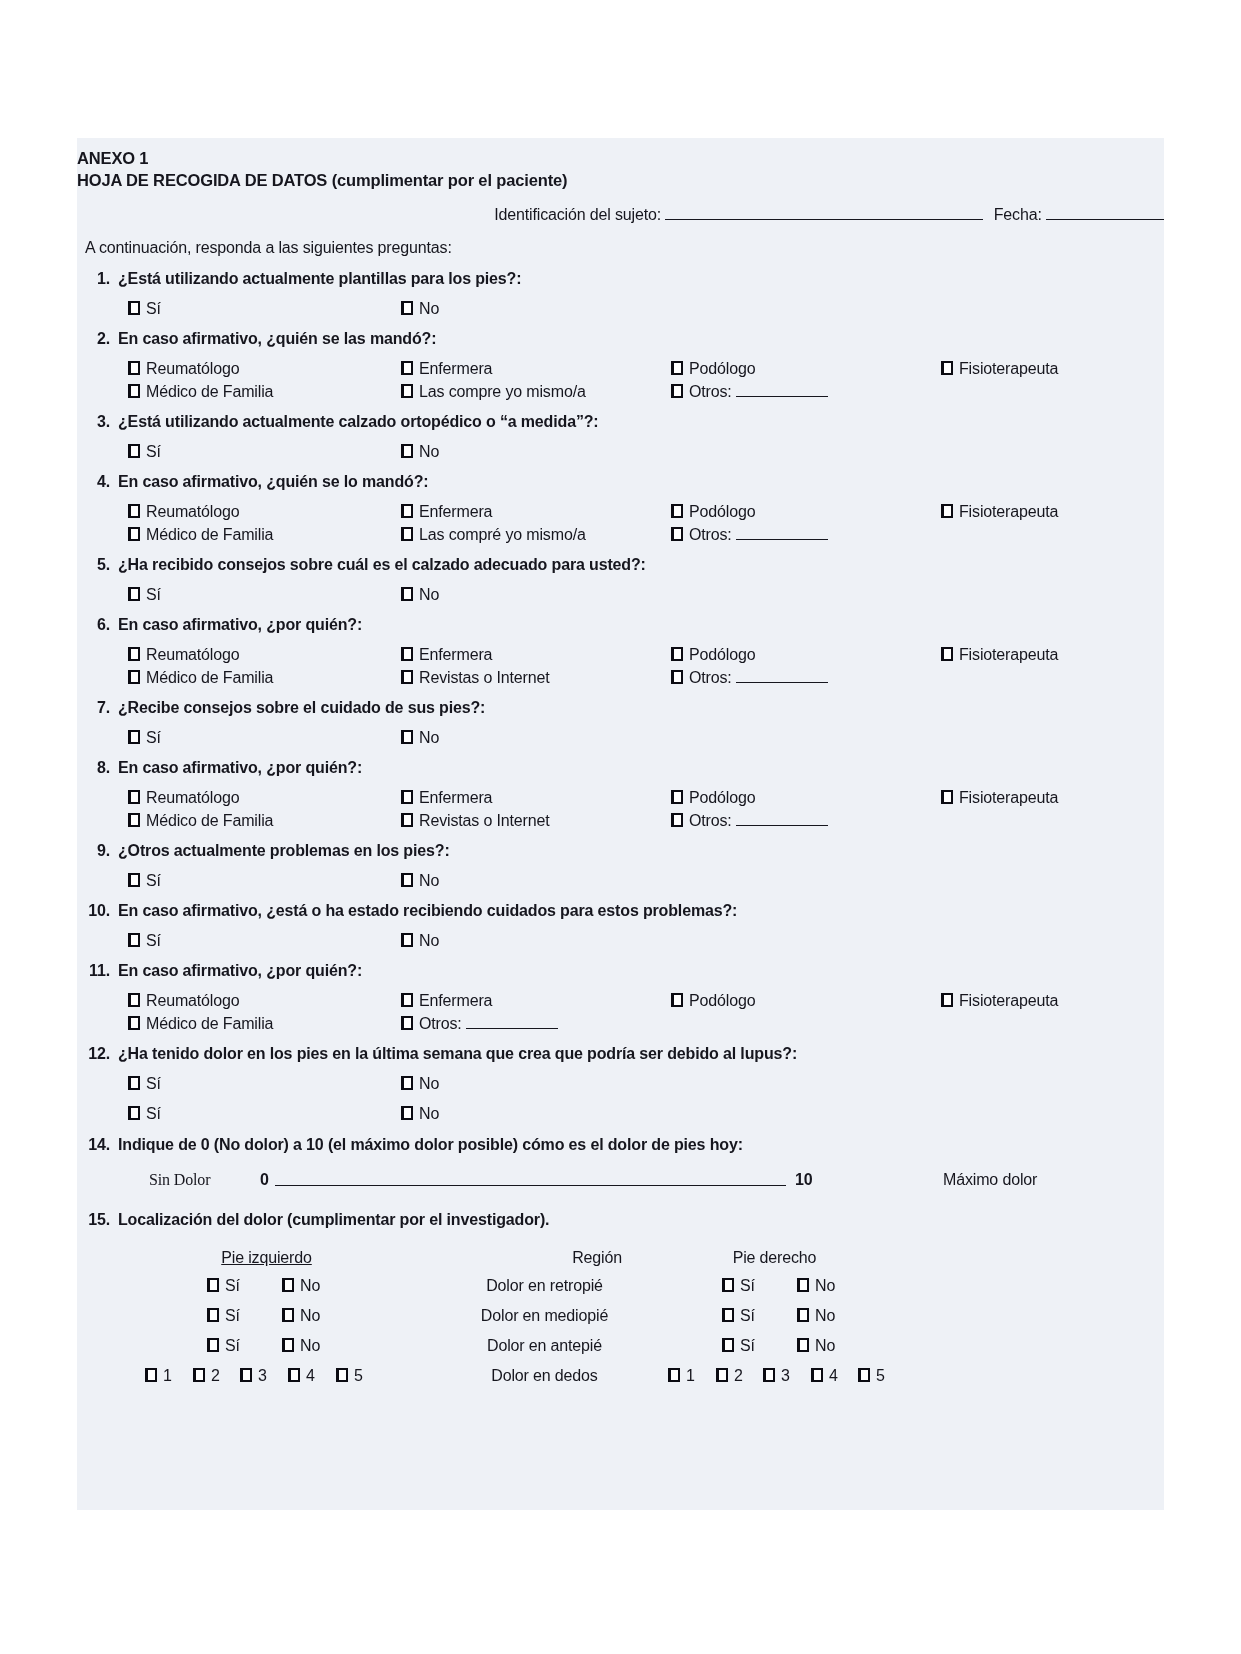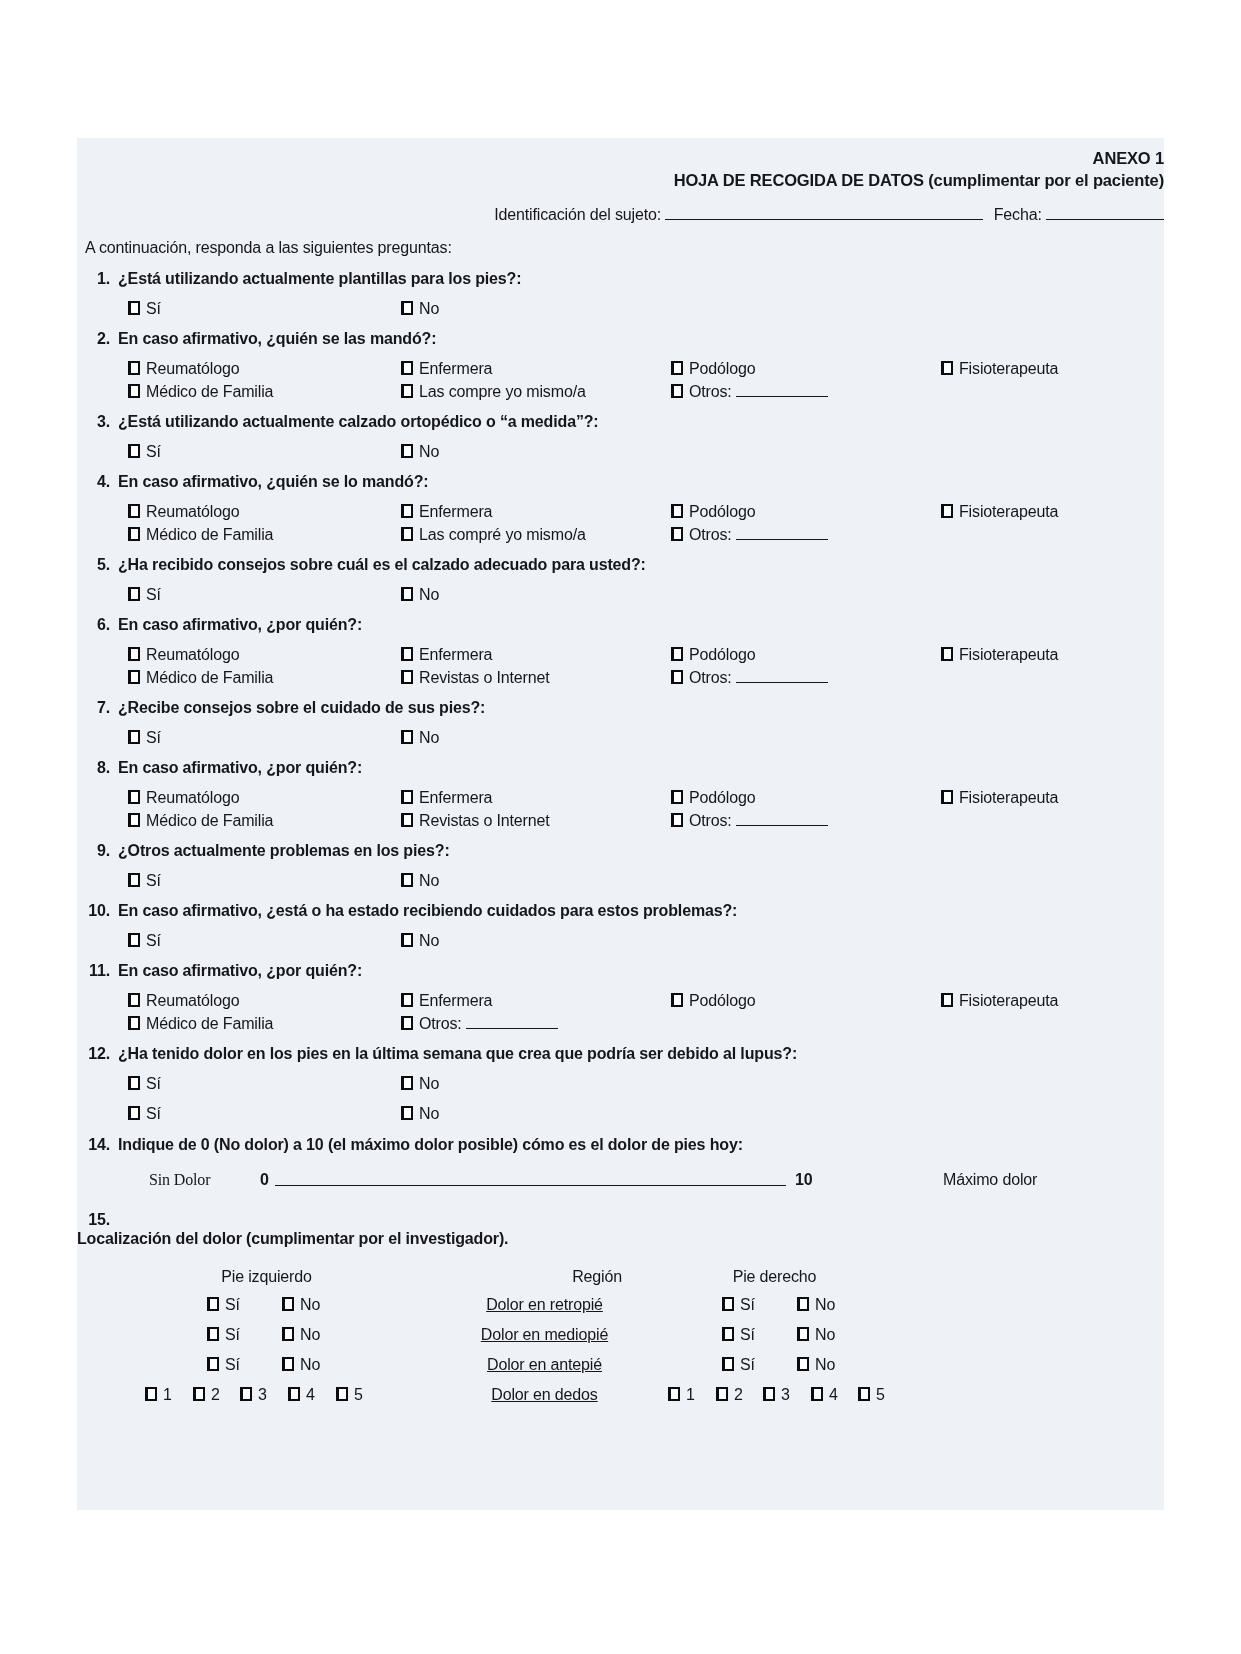--- a/index.html
+++ b/index.html
@@ -5,56 +5,56 @@
   html,body{margin:0;padding:0;background:#ffffff;}
   body{
     width:1241px;height:1654px;position:relative;
     font-family:"Liberation Sans","DejaVu Sans",sans-serif;
     color:#16161e;font-size:16px;letter-spacing:-0.15px;
   }
   .panel{
     position:absolute;left:77px;top:138px;width:1087px;height:1372px;
     background:#eef1f6;padding-top:10px;box-sizing:border-box;
   }
-  .title,.subtitle{text-align:right;font-weight:bold;line-height:20px;font-size:16.5px;}
+  .title,.subtitle{text-align:left;font-weight:bold;line-height:20px;font-size:16.5px;}
   .subtitle{margin-top:2px;}
   .id-row{margin-top:15px;margin-left:8px;line-height:20px;text-align:right;}
   .intro{margin-top:13px;margin-left:8px;line-height:19px;}
   .blank{display:inline-block;border-bottom:1.5px solid #16161e;height:14px;vertical-align:baseline;}
   .blank.subject{width:318px;margin-right:6px;}
   .blank.date{width:118px;}
   .blank.otros{width:92px;margin-left:4px;}
   .q{display:flex;margin-top:11px;line-height:19px;}
   .q.mt12{margin-top:12px;}
-  .q.mt20{margin-top:20px;flex-direction:column;}
+  .q.mt20{margin-top:20px;}
   .qn{width:33px;min-width:33px;text-align:right;padding-right:8px;font-weight:bold;}
   .qt{font-weight:bold;}
   .row{position:relative;height:19px;margin-top:11px;line-height:19px;}
   .row.r2{margin-top:4px;}
   .opt{position:absolute;top:0;white-space:nowrap;}
   .c1{left:51px;}.c2{left:324px;}.c3{left:594px;}.c4{left:864px;}
   .cb{
     display:inline-block;width:7px;height:10px;background:#ffffff;
     border:2px solid #0b0b12;border-left-width:3px;
     margin-right:6px;vertical-align:-1px;
   }
   .scale-row{position:relative;height:20px;margin-top:16px;line-height:20px;}
   .scale-row .sl{position:absolute;left:72px;font-family:Liberation Serif, serif;}
   .scale-row .zero{position:absolute;left:183px;font-weight:bold;}
   .scale-row .line{position:absolute;left:198px;top:15px;width:511px;border-bottom:1.6px solid #16161e;}
   .scale-row .ten{position:absolute;left:718px;font-weight:bold;}
   .scale-row .ml{position:absolute;left:866px;}
   .tbl-head{position:relative;height:19px;margin-top:19px;line-height:19px;}
-  .th-left{position:absolute;left:122px;width:135px;text-align:center;}
+  .th-left{position:absolute;left:122px;width:135px;text-align:center;text-decoration:underline;}
   .th-center{position:absolute;left:390px;width:155px;text-align:right;}
   .th-right{position:absolute;left:630px;width:135px;text-align:center;}
   .trow{position:relative;height:19px;margin-top:11px;line-height:19px;}
   .trow.first{margin-top:9px;}
   .tl-si{left:130px;}.tl-no{left:205px;}
-  .region{position:absolute;left:390px;width:155px;text-align:center;text-decoration:underline;}
+  .region{position:absolute;left:390px;width:155px;text-align:center;}
   .tr-si{left:645px;}.tr-no{left:720px;}
   .n1l{left:68px;}.n2l{left:116px;}.n3l{left:163px;}.n4l{left:211px;}.n5l{left:259px;}
   .n1r{left:591px;}.n2r{left:639px;}.n3r{left:686px;}.n4r{left:734px;}.n5r{left:781px;}
 </style>
 </head>
 <body>
 
 <div class="panel">
 
   <div class="title">ANEXO 1</div>

